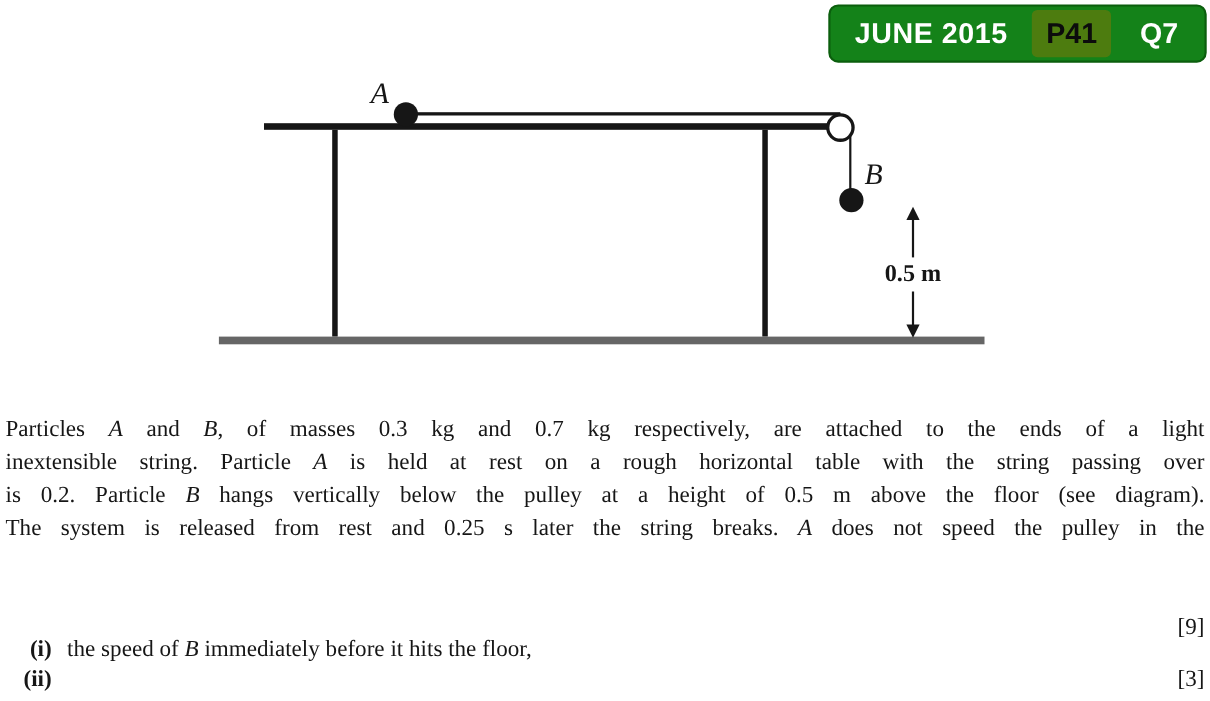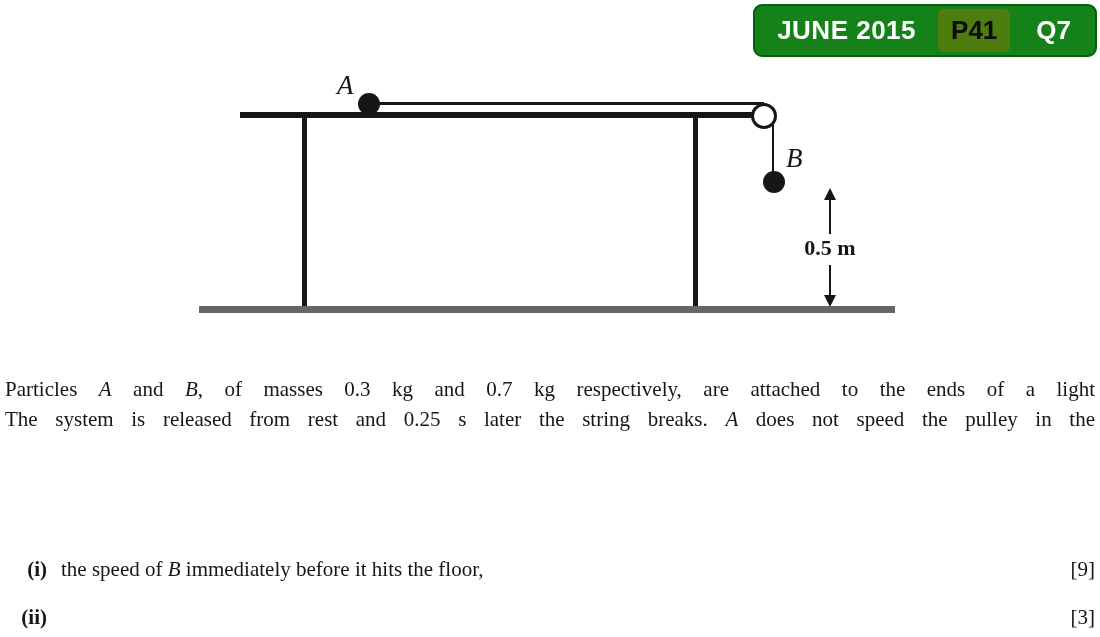--- a/index.html
+++ b/index.html
@@ -50,21 +50,21 @@
   .head-down{left:824px;top:295px;border-top:12px solid var(--ink);}
   .hlabel{position:absolute;left:789px;top:235px;width:82px;text-align:center;font-size:22px;font-weight:bold;}
 
   
   .qtext{position:absolute;left:5px;top:360px;width:1090px;font-size:21px;line-height:30px;margin-top:14px;}
   .pline{text-align:justify;text-align-last:justify;white-space:nowrap;}
   .pline.last{text-align-last:left;}
   .items{position:absolute;left:5px;top:557px;width:1090px;font-size:21px;}
   .item{position:relative;display:flex;align-items:baseline;margin-bottom:18px;height:30px;}
   .item-label{width:42px;text-align:right;font-weight:bold;flex:none;}
-  .item-text{padding-left:14px;flex:1;}
+  .item-text{padding-left:14px;flex:1;margin-top:20px;}
   .item-marks{position:absolute;right:0;top:0;}
 </style>
 </head>
 <body>
 
 <div id="page">
 
   <div class="badge">
     <span class="session">JUNE 2015</span>
     <span class="paper-box">P41</span>
@@ -85,20 +85,22 @@
     <div class="plabel b">B</div>
     <div class="arrow-head head-up"></div>
     <div class="arrow-shaft shaft-up"></div>
     <div class="hlabel">0.5 m</div>
     <div class="arrow-shaft shaft-down"></div>
     <div class="arrow-head head-down"></div>
   </div>
 
   <div class="qtext">
     <div class="pline"><span>Particles </span><span style="font-style: italic;">A</span><span> and </span><span style="font-style: italic;">B</span><span>, of masses 0.3 kg and 0.7 kg respectively, are attached to the ends of a light</span></div>
+    <div class="pline"><span>inextensible string. Particle </span><span style="font-style: italic;">A</span><span> is held at rest on a rough horizontal table with the string passing over</span></div>
+    <div class="pline"><span>is 0.2. Particle </span><span style="font-style: italic;">B</span><span> hangs vertically below the pulley at a height of 0.5 m above the floor (see diagram).</span></div>
     <div class="pline"><span>The system is released from rest and 0.25 s later the string breaks. </span><span style="font-style: italic;">A</span><span> does not speed the pulley in the</span></div>
   </div>
 
   <div class="items">
     <div class="item">
       <span class="item-label">(i)</span>
       <span class="item-text"><span>the speed of </span><span style="font-style: italic;">B</span><span> immediately before it hits the floor,</span></span>
       <span class="item-marks">[9]</span>
     </div>
     <div class="item">

